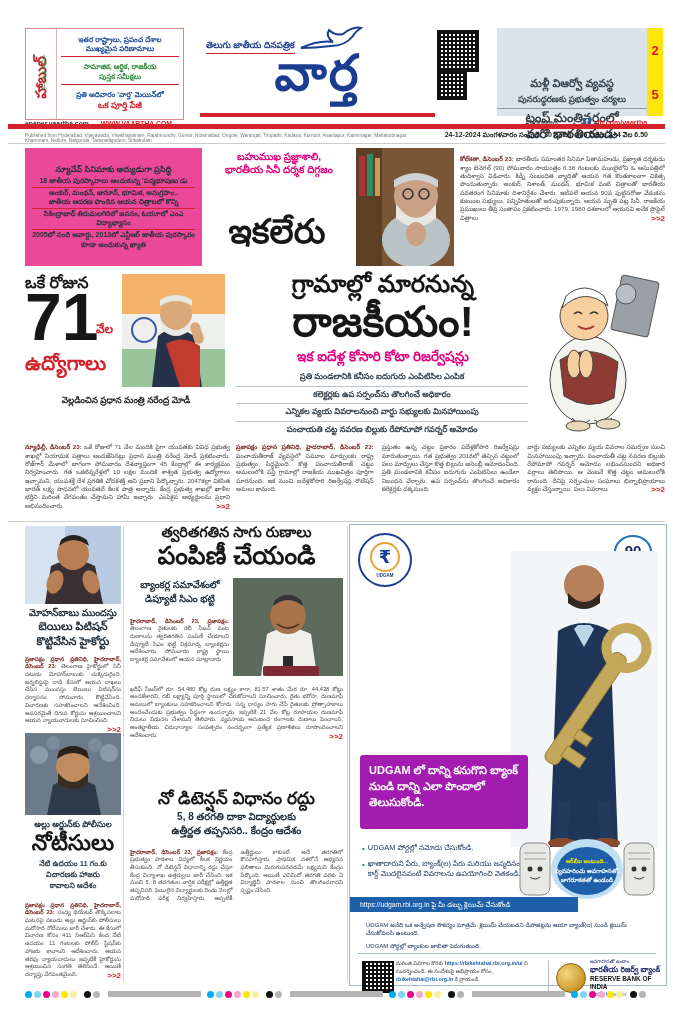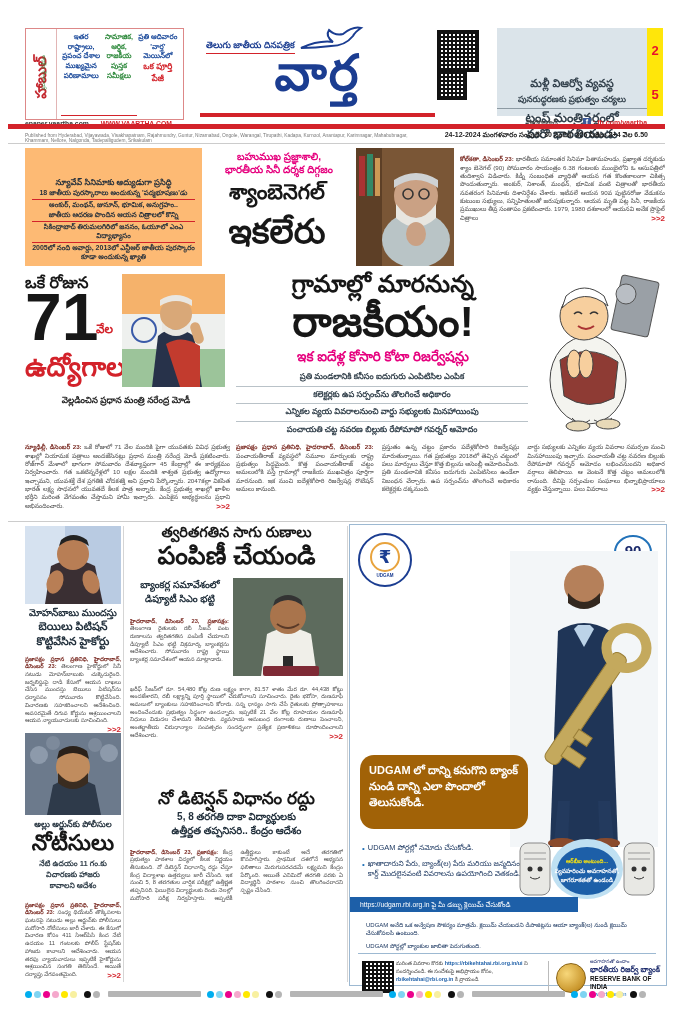--- a/index.html
+++ b/index.html
@@ -7,21 +7,21 @@
   .abs{position:absolute;}
   .j{text-align:justify;}
   .body-text{font-size:6.2px;line-height:1.35;color:#4a4a4a;overflow:hidden;}
   .jump{color:#d3222a;font-weight:bold;font-size:8px;float:right;}
   .lead{font-weight:bold;color:#7a2a22;}
   
   #promo-box{left:25px;top:28px;width:157px;height:90px;border:1px solid #d88;display:flex;background:#fff;}
   #promo-vert{width:30px;border-right:1px solid #e2b5b5;position:relative;overflow:hidden;}
   #promo-vert .vt{position:absolute;left:-32px;top:38px;transform:rotate(-90deg);transform-origin:center;width:96px;text-align:center;color:#c4262e;font-weight:bold;font-size:15px;}
   #promo-vert .vs{position:absolute;left:-23px;top:40px;transform:rotate(-90deg);width:80px;text-align:center;color:#2f8a3d;font-size:5px;}
-  #promo-main{flex:1;display:flex;flex-direction:row;justify-content:space-around;padding:3px 4px;}
+  #promo-main{flex:1;display:flex;flex-direction:column;justify-content:space-around;padding:3px 4px;}
   .promo-g{text-align:center;font-size:7.2px;font-weight:bold;line-height:1.35;padding-bottom:2px;}
   .pg1{color:#1b4a9b;border-bottom:1px solid #d3222a;}
   .pg2{color:#2f8a3d;border-bottom:1px solid #d3222a;}
   .pg3{color:#1b4a9b;}
   .pg3 .big{color:#d3222a;font-size:8.5px;}
   #epaper-row{left:25px;top:120px;width:200px;font-size:6.8px;font-weight:bold;}
   #epaper-row .ep{color:#333;}
   #epaper-row .ws{color:#d3222a;margin-left:10px;}
   #tagline{left:206px;top:40px;color:#1b3d91;font-weight:bold;font-size:9px;border-bottom:1px solid #d3222a;padding-bottom:1px;}
   #logo-text{left:200px;top:46px;width:235px;color:#1b3d91;font-weight:bold;font-size:50px;line-height:1.1;text-align:center;letter-spacing:2px;}
@@ -43,34 +43,34 @@
   #teaser-pages span{color:#e8112d;font-weight:bold;font-size:13px;}
   #mast-city{left:497px;top:119px;width:90px;text-align:center;font-size:7px;font-weight:bold;color:#444;}
   #mast-fb{left:583px;top:118px;font-size:7px;font-weight:bold;color:#d3222a;display:flex;align-items:center;gap:2px;}
   #mast-fb .fbsq{display:inline-block;width:8px;height:8px;background:#3b5998;color:#fff;font-size:7px;text-align:center;line-height:8px;font-weight:bold;}
   #red-band{left:8px;top:124px;width:657px;height:5px;background:#d3222a;}
   
   #pub-line{left:25px;top:133px;width:400px;font-size:4.8px;color:#777;}
   #issue-line{right:25px;top:131px;font-size:7px;font-weight:bold;color:#222;}
   #date-rule{left:8px;top:143px;width:657px;height:1px;background:#ccc;}
   
-  #bn-facts{left:25px;top:148px;width:177px;height:118px;background:#fdba74;padding:5px 7px;box-sizing:border-box;display:flex;flex-direction:column;justify-content:flex-end;}
+  #bn-facts{left:25px;top:148px;width:177px;height:118px;background:#ec4899;padding:5px 7px;box-sizing:border-box;display:flex;flex-direction:column;justify-content:center;}
   .fact{font-size:7px;font-weight:bold;color:#27313c;text-align:center;line-height:1.3;}
   .fact.u{border-bottom:1px solid #d3222a;padding-bottom:2px;}
   .fact.big{font-size:8.2px;}
   #bn-kicker{left:206px;top:150px;width:146px;text-align:center;color:#e6007e;font-weight:bold;font-size:10.2px;line-height:1.3;}
   #bn-h1{left:202px;top:180px;width:150px;text-align:center;font-size:21px;font-weight:bold;color:#171717;}
   #bn-h2{left:202px;top:212px;width:150px;text-align:center;font-size:34px;font-weight:bold;color:#171717;}
   #bn-photo{left:356px;top:148px;width:98px;height:118px;overflow:hidden;}
   #bn-body{left:460px;top:149px;width:205px;height:116px;}
   
   #jb-kicker{left:25px;top:274px;font-size:16px;font-weight:bold;color:#171717;}
   #jb-num{left:25px;top:284px;font-size:66px;font-weight:bold;color:#171717;line-height:1;}
   #jb-vela{left:96px;top:322px;font-size:12px;font-weight:bold;color:#d3222a;}
-  #jb-word{left:25px;top:352px;font-size:27px;font-weight:bold;color:#d3222a;}
+  #jb-word{left:25px;top:352px;font-size:20px;font-weight:bold;color:#d3222a;}
   #jb-photo{left:122px;top:274px;width:103px;height:113px;overflow:hidden;}
   #jb-sub{left:25px;top:394px;width:202px;text-align:center;font-size:8.8px;font-weight:bold;color:#222;line-height:1.5;}
   #jb-sub .ul{border-bottom:1px solid #d3222a;padding-bottom:1px;}
   #jb-body{left:25px;top:437px;width:205px;height:80px;}
   
   #rj-h1{left:238px;top:270px;width:290px;text-align:center;font-size:24px;font-weight:bold;color:#171717;}
   #rj-h2{left:238px;top:298px;width:290px;text-align:center;font-size:42px;font-weight:bold;color:#171717;}
   #rj-sub{left:238px;top:349px;width:290px;text-align:center;font-size:13.5px;font-weight:bold;color:#e6007e;}
   #rj-points{left:236px;top:369px;width:292px;}
   .rj-pt{font-size:8.2px;font-weight:bold;color:#33414c;text-align:center;padding:3px 0 3px 0;border-bottom:1px solid #b9c2c8;line-height:1.3;}
@@ -107,21 +107,21 @@
   
   #ad-box{left:349px;top:524px;width:316px;height:460px;border:1px solid #9db9d2;background:#fff;}
   #ad-box .ab{position:absolute;}
   #udgam-logo{left:8px;top:8px;width:50px;height:50px;border-radius:50%;border:2px solid #1b3d91;display:flex;flex-direction:column;align-items:center;justify-content:center;color:#1b3d91;}
   #udgam-logo .rs{font-size:18px;font-weight:bold;border:2px solid #e8a33d;border-radius:50%;width:26px;height:26px;line-height:26px;text-align:center;}
   #udgam-logo .nm{font-size:4.5px;font-weight:bold;margin-top:1px;}
   #rbi90{right:14px;top:10px;width:34px;height:30px;border:2px solid #2272b9;border-radius:50% 50% 50% 50%;color:#1b2a6b;font-size:15px;font-weight:bold;text-align:center;line-height:28px;background:#fff;}
   #ad-man{right:8px;top:26px;width:148px;height:296px;overflow:hidden;}
   #ad-text{left:12px;top:86px;width:158px;font-size:13px;font-weight:bold;line-height:1.38;color:#16325c;}
   #ad-text .blue{color:#2272b9;}
-  #ad-bluebox{left:10px;top:230px;width:168px;height:74px;background:#a16207;border-radius:14px;color:#fff;font-weight:bold;font-size:11px;line-height:1.45;padding:8px 9px;box-sizing:border-box;}
+  #ad-bluebox{left:10px;top:230px;width:168px;height:74px;background:#a21caf;border-radius:3px;color:#fff;font-weight:bold;font-size:11px;line-height:1.45;padding:8px 9px;box-sizing:border-box;}
   #ad-bullets{left:12px;top:318px;width:180px;font-size:7.4px;color:#16325c;line-height:1.45;}
   #ad-bullets .bu{display:flex;gap:3px;margin-bottom:4px;}
   #ad-bullets .dot{color:#2272b9;font-size:8px;}
   #ad-mascots{right:4px;top:300px;width:150px;height:86px;overflow:hidden;}
   #ad-linkbar{left:0;top:372px;width:228px;height:15px;background:#1d5fa8;color:#fff;font-size:6.8px;line-height:15px;padding-left:10px;box-sizing:border-box;white-space:nowrap;}
   #ad-disc1{left:16px;top:396px;width:280px;font-size:6px;color:#16325c;line-height:1.4;}
   #ad-disc2{left:16px;top:418px;width:280px;font-size:6px;color:#16325c;}
   #ad-rule{left:8px;top:428px;width:298px;height:1px;background:#9db9d2;}
   #ad-qr{left:12px;top:436px;width:28px;height:28px;}
   #ad-qrtext{left:46px;top:435px;width:145px;font-size:5.4px;color:#444;line-height:1.45;}
@@ -211,21 +211,20 @@
     <div class="fact u">18 జాతీయ పురస్కారాలు అందుకున్న 'పద్మభూషణు'డు</div>
     <div class="fact">అంకుర్, మంథన్, జునూన్, భూమిక, అనుగ్రహం..</div>
     <div class="fact u">జాతీయ ఆదరణ పొందిన ఆయన చిత్రాలలో కొన్ని</div>
     <div class="fact u">సికింద్రాబాద్ తిరుమలగిరిలో జననం, ఓయూలో ఎంఎ విద్యాభ్యాసం</div>
     <div class="fact">2005లో నంది అవార్డు, 2013లో ఎన్టీఆర్ జాతీయ పురస్కారం కూడా అందుకున్న ఖ్యాతి</div>
   </div>
   <div class="abs" id="bn-kicker">
     <div>బహుముఖ ప్రజ్ఞాశాలి,</div>
     <div>భారతీయ సినీ దర్శక దిగ్గజం</div>
   </div>
-  <div class="abs" id="bn-h1">శ్యాంబెనెగల్</div>
   <div class="abs" id="bn-h2">ఇకలేరు</div>
   <svg class="abs" id="bn-photo" width="98" height="118" viewBox="0 0 98 118">
     <rect width="98" height="118" fill="#7a5636"></rect>
     <rect x="0" y="0" width="26" height="118" fill="#5d3f26"></rect>
     <rect x="3" y="8" width="6" height="40" fill="#a33"></rect>
       <rect x="11" y="6" width="6" height="42" fill="#386"></rect>
       <rect x="19" y="10" width="5" height="38" fill="#c95"></rect>
     <ellipse cx="60" cy="92" rx="34" ry="28" fill="#b9c4c6"></ellipse>
     <circle cx="60" cy="48" r="22" fill="#caa184"></circle>
     <path d="M40 56 Q60 84 80 56 L80 70 Q60 88 40 70 Z" fill="#e8e6e0"></path>

